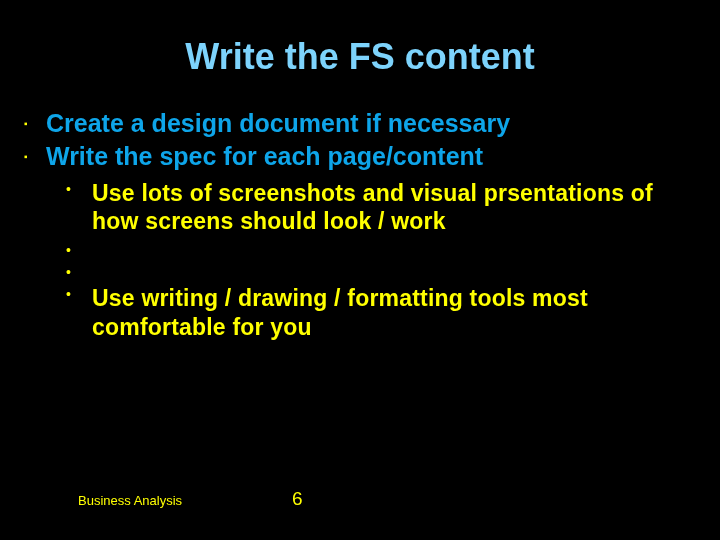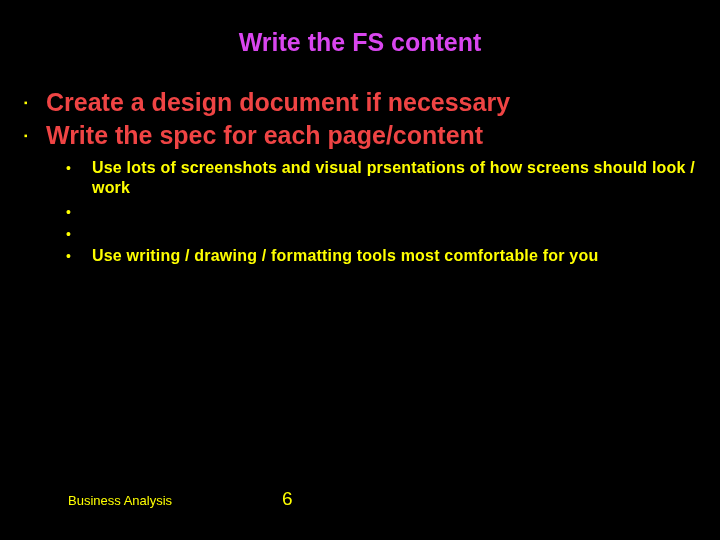--- a/index.html
+++ b/index.html
@@ -10,46 +10,46 @@
     overflow: hidden;
     position: relative;
   }
   .slide {
     width: 720px;
     height: 540px;
     padding: 24px 24px 0 24px;
     position: relative;
   }
   .title {
-    color: #d946ef;
-    font-size: 25px;
+    color: #7dd3fc;
+    font-size: 36px;
     font-weight: bold;
     text-align: center;
     margin-bottom: 30px;
-    margin-top: 4px;
+    margin-top: 12px;
   }
   .main-list {
     list-style: none;
     padding-left: 0;
   }
   .main-item {
     display: flex;
     align-items: flex-start;
     margin-bottom: 2px;
   }
   .main-bullet {
     color: #ffff00;
     font-size: 10px;
     margin-right: 12px;
     margin-top: 10px;
     flex-shrink: 0;
     width: 10px;
   }
   .main-text {
-    color: #ef4444;
+    color: #0ea5e9;
     font-size: 25px;
     font-weight: bold;
     line-height: 1.25;
   }
   .sub-list {
     list-style: none;
     padding-left: 42px;
     margin-top: 6px;
   }
   .sub-item {
@@ -60,29 +60,29 @@
   .sub-bullet {
     color: #ffff00;
     font-size: 14px;
     margin-right: 16px;
     margin-top: 2px;
     flex-shrink: 0;
     width: 10px;
   }
   .sub-text {
     color: #ffff00;
-    font-size: 16px;
+    font-size: 23px;
     font-weight: bold;
     line-height: 1.25;
     letter-spacing: 0.2px;
   }
   .footer {
     position: absolute;
     bottom: 30px;
-    left: 68px;
+    left: 78px;
     display: flex;
     align-items: baseline;
   }
   .footer-label {
     color: #ffff00;
     font-size: 13px;
     font-weight: normal;
   }
   .footer-number {
     color: #ffff00;

